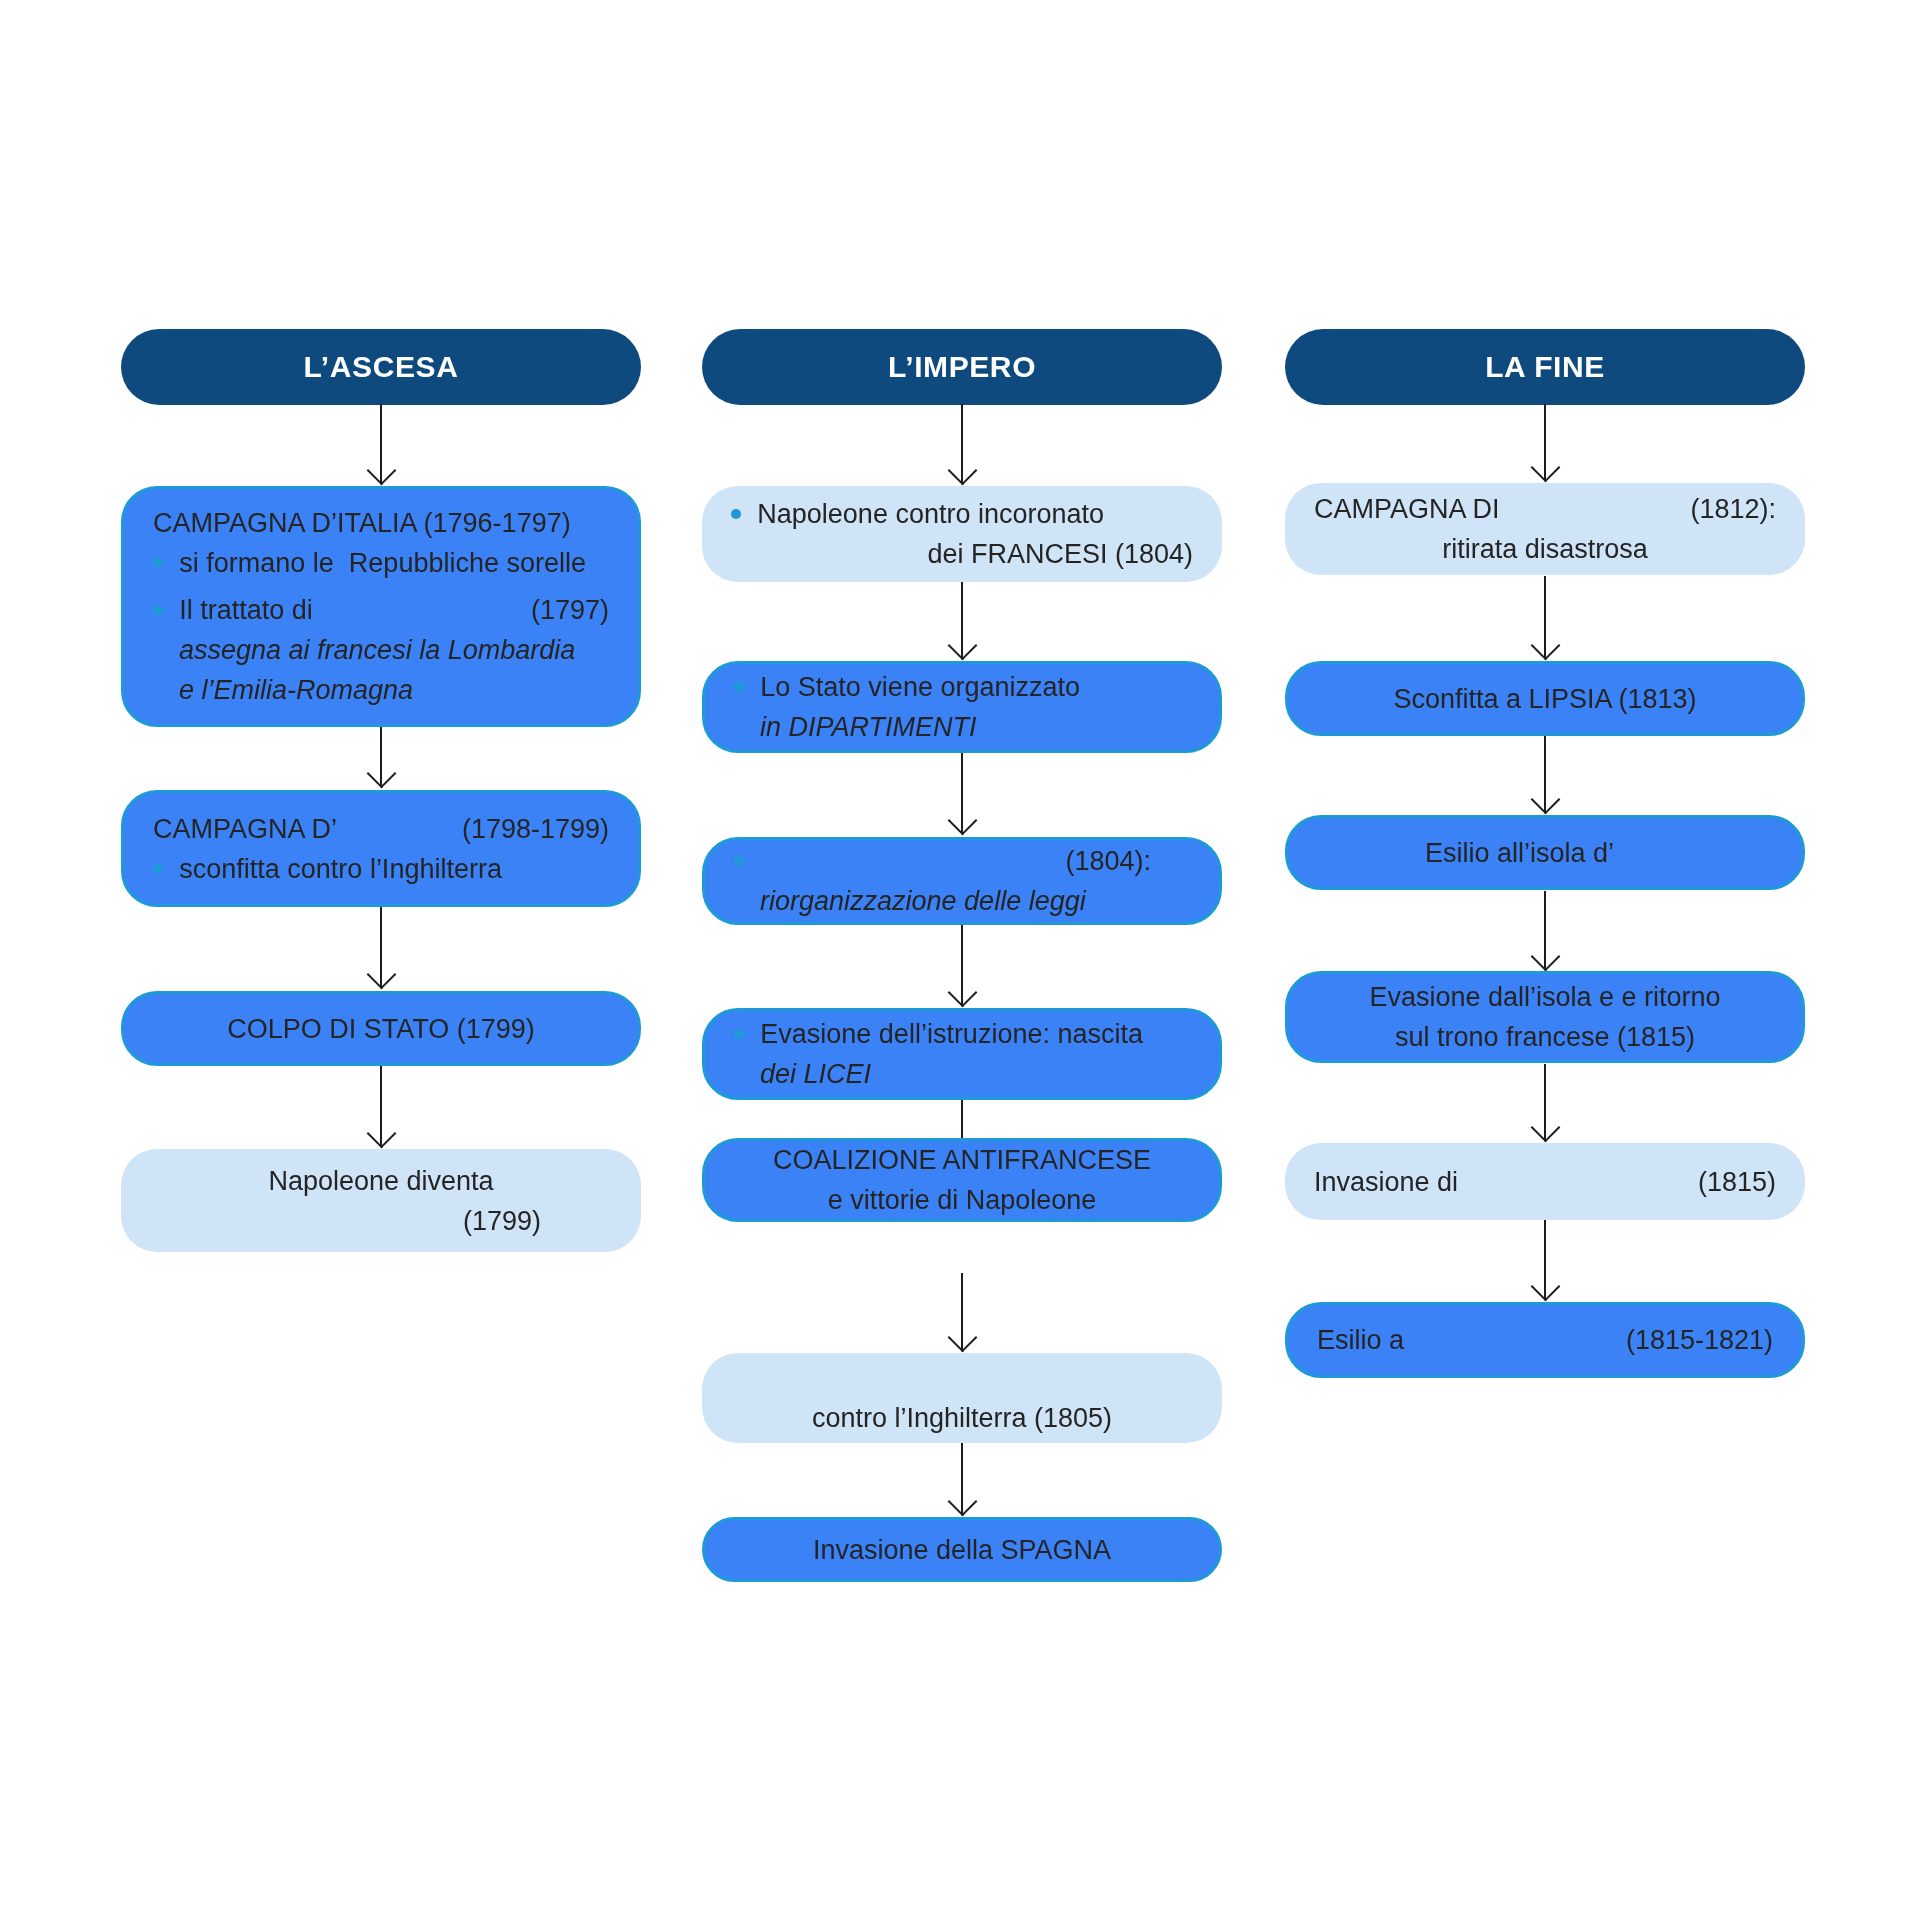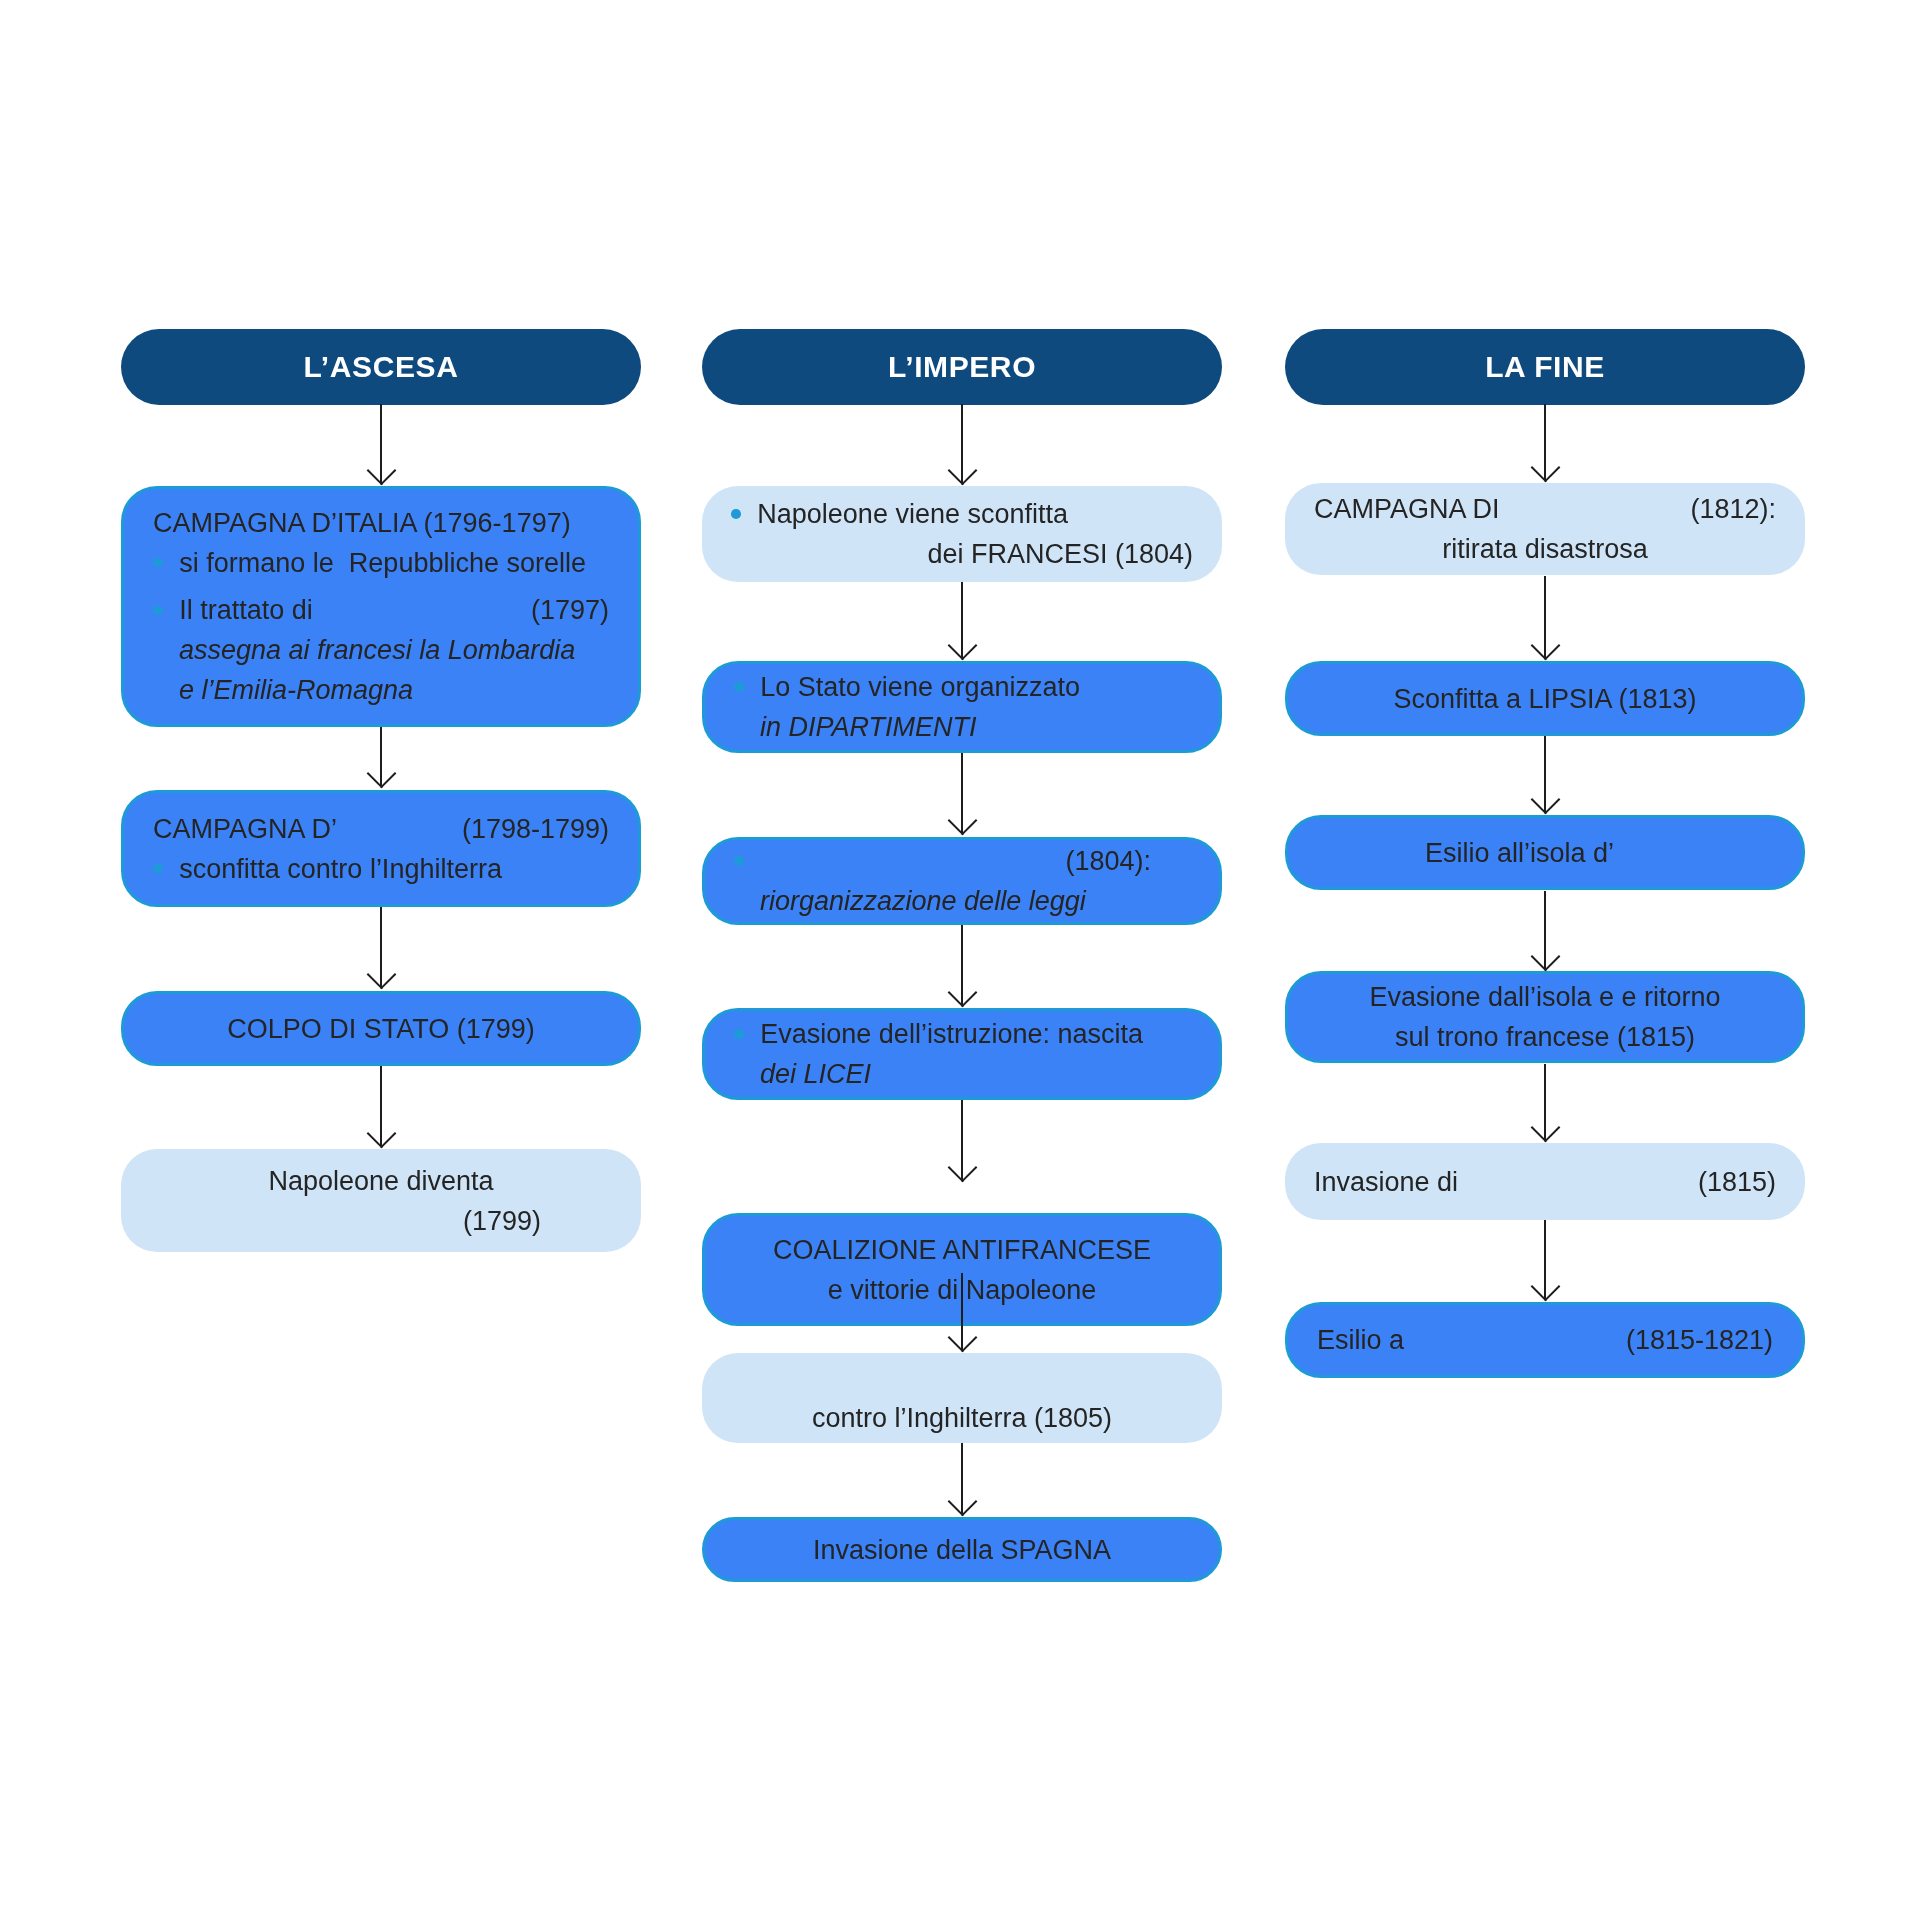--- a/index.html
+++ b/index.html
@@ -78,21 +78,21 @@
 
   <div class="col" style="left:702px">
     <div class="pill">
       <span>L’IMPERO</span>
     </div>
     <div class="arrow" style="top:404px;height:82px"></div>
 
     <div class="node filled" style="top:486px;height:96px">
       <div class="ln flexrow">
         <span class="dot"></span>
-        <span>Napoleone viene sconfitta</span>
+        <span>Napoleone contro incoronato</span>
       </div>
       <div class="ln" style="text-align:right">dei FRANCESI (1804)</div>
     </div>
     <div class="arrow" style="top:582px;height:79px"></div>
 
     <div class="node" style="top:661px;height:92px">
       <div class="ln flexrow">
         <span class="dot"></span>
         <span>Lo Stato viene organizzato</span>
       </div>
@@ -112,21 +112,21 @@
 
     <div class="node" style="top:1008px;height:92px">
       <div class="ln flexrow">
         <span class="dot"></span>
         <span>Evasione dell’istruzione: nascita</span>
       </div>
       <div class="ln indent">dei LICEI</div>
     </div>
     <div class="arrow" style="top:1100px;height:83px"></div>
 
-    <div class="node" style="top:1213px;height:113px">
+    <div class="node" style="top:1138px;height:84px">
       <div class="ln ctr">COALIZIONE ANTIFRANCESE</div>
       <div class="ln ctr">e vittorie di Napoleone</div>
     </div>
     <div class="arrow" style="top:1273px;height:80px"></div>
 
     <div class="node filled" style="top:1353px;height:90px">
       <div class="ln ctr"></div>
       <div class="ln ctr">contro l’Inghilterra (1805)</div>
     </div>
     <div class="arrow" style="top:1443px;height:74px"></div>

